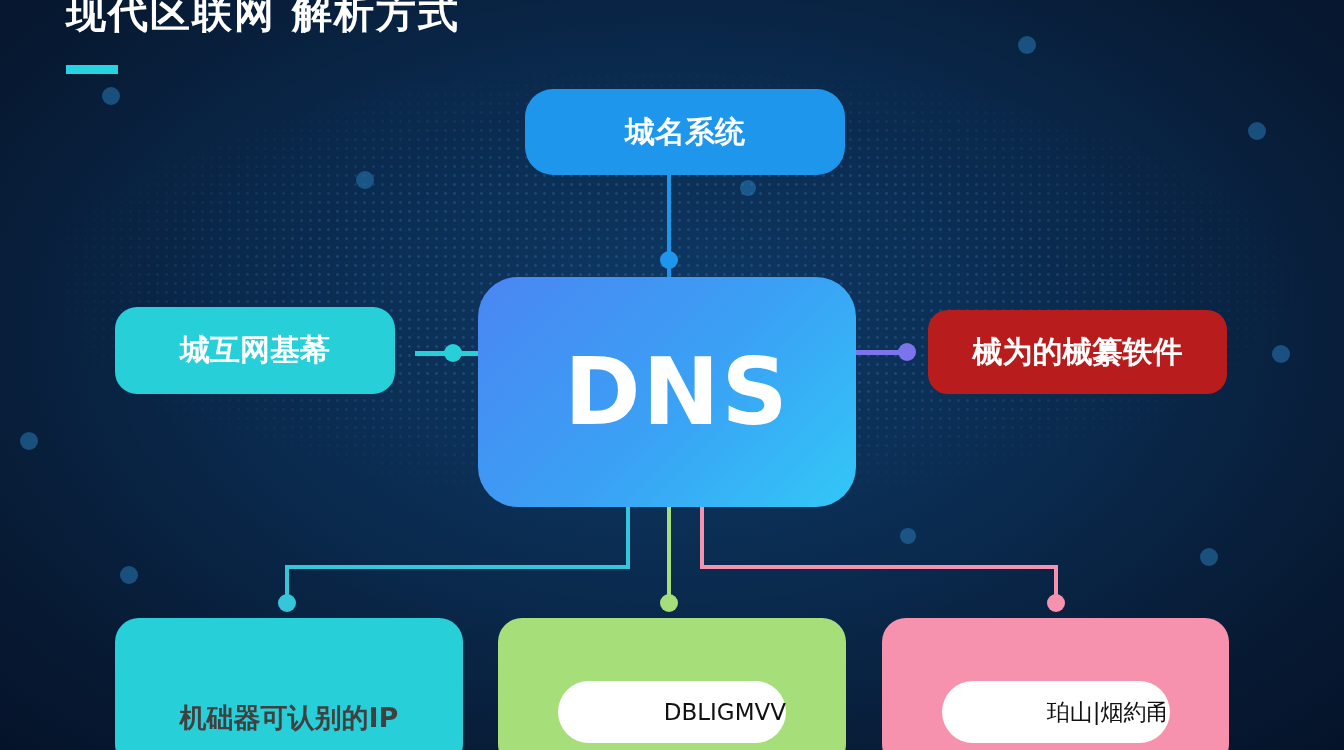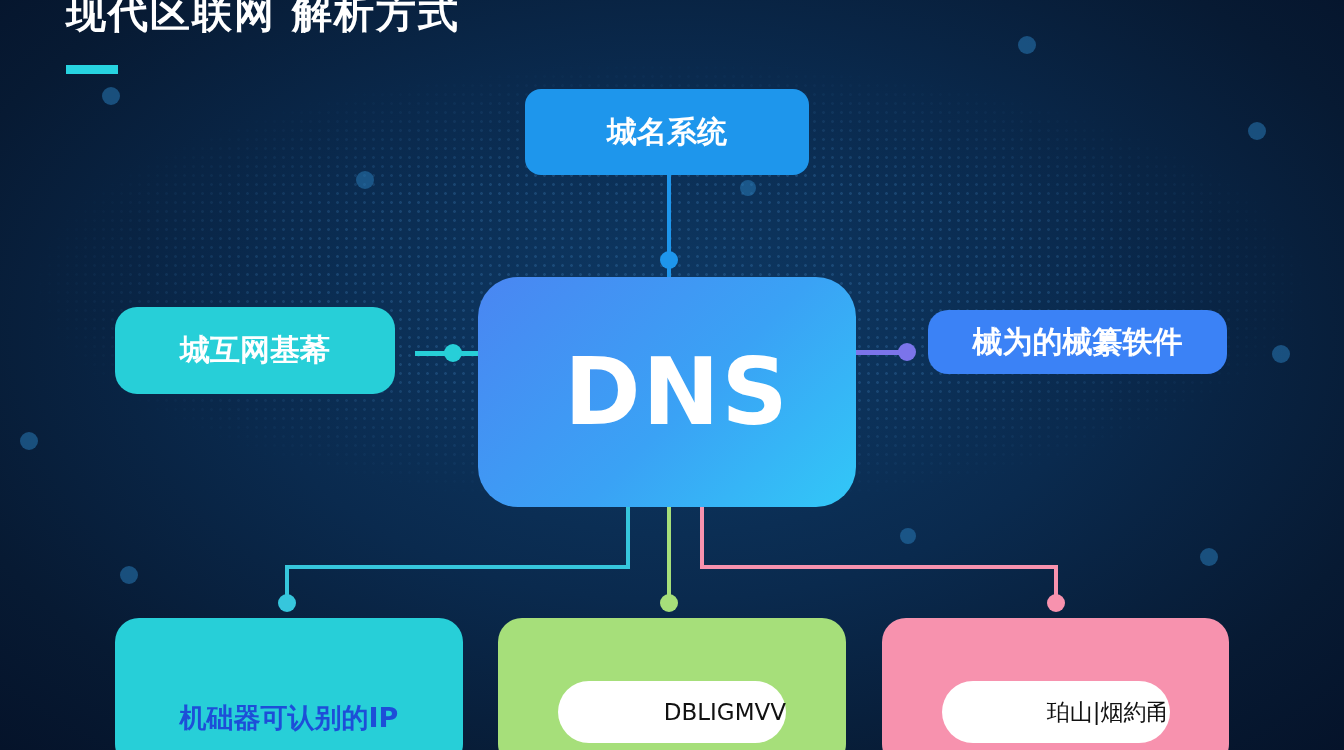--- a/index.html
+++ b/index.html
@@ -20,36 +20,36 @@
     .bg-dot { position: absolute; border-radius: 50%; background: rgba(40,120,180,0.55); }
     .title {
       position: absolute; left: 66px; top: -14px;
       font-size: 40px; font-weight: bold; color: #ffffff; letter-spacing: 2px;
     }
     .title-accent { position: absolute; left: 66px; top: 65px; width: 52px; height: 9px; background: #27d3e0; }
     .node {
       position: absolute; display: flex; align-items: center; justify-content: center;
       color: #fff; font-weight: bold; box-sizing: border-box;
     }
-    .node-top { left: 525px; top: 89px; width: 284px; height: 86px; background: #1e96ec; border-radius: 16px; font-size: 30px; }
+    .node-top { left: 525px; top: 89px; width: 320px; height: 86px; background: #1e96ec; border-radius: 28px; font-size: 30px; }
     .node-left { left: 115px; top: 307px; width: 280px; height: 87px; background: #27cfd8; border-radius: 22px; font-size: 30px; }
-    .node-right { left: 928px; top: 310px; width: 299px; height: 64px; background: #3b82f6; border-radius: 20px; font-size: 30px; }
+    .node-right { left: 928px; top: 310px; width: 299px; height: 84px; background: #b91c1c; border-radius: 20px; font-size: 30px; }
     .node-center {
       left: 478px; top: 277px; width: 378px; height: 230px; border-radius: 40px;
       background: linear-gradient(135deg, #4a86f2 0%, #3aa2f5 55%, #32c8f7 100%);
       font-size: 92px; letter-spacing: 2px; font-family: "DejaVu Sans", sans-serif; padding-left: 20px;
     }
     .card {
       position: absolute; top: 618px; height: 150px; border-radius: 24px;
       display: flex; align-items: flex-start; justify-content: center; box-sizing: border-box;
     }
     .card-1 { left: 115px; width: 348px; background: #27cfd8; }
     .card-2 { left: 498px; width: 348px; background: #a6df7a; }
     .card-3 { left: 882px; width: 347px; background: #f792ae; }
-    .card-text { margin-top: 82px; color: #1d4ed8; font-weight: bold; font-size: 27px; }
+    .card-text { margin-top: 82px; color: #404040; font-weight: bold; font-size: 27px; }
     .pill {
       margin-top: 63px; background: #fff; border-radius: 34px; width: 228px; height: 62px;
       display: flex; align-items: center; justify-content: flex-end;
       font-weight: normal; font-size: 23px; color: #111;
     }
     .line { position: absolute; }
     .dot { position: absolute; width: 18px; height: 18px; border-radius: 50%; }
   </style>
 </head>
 <body>

